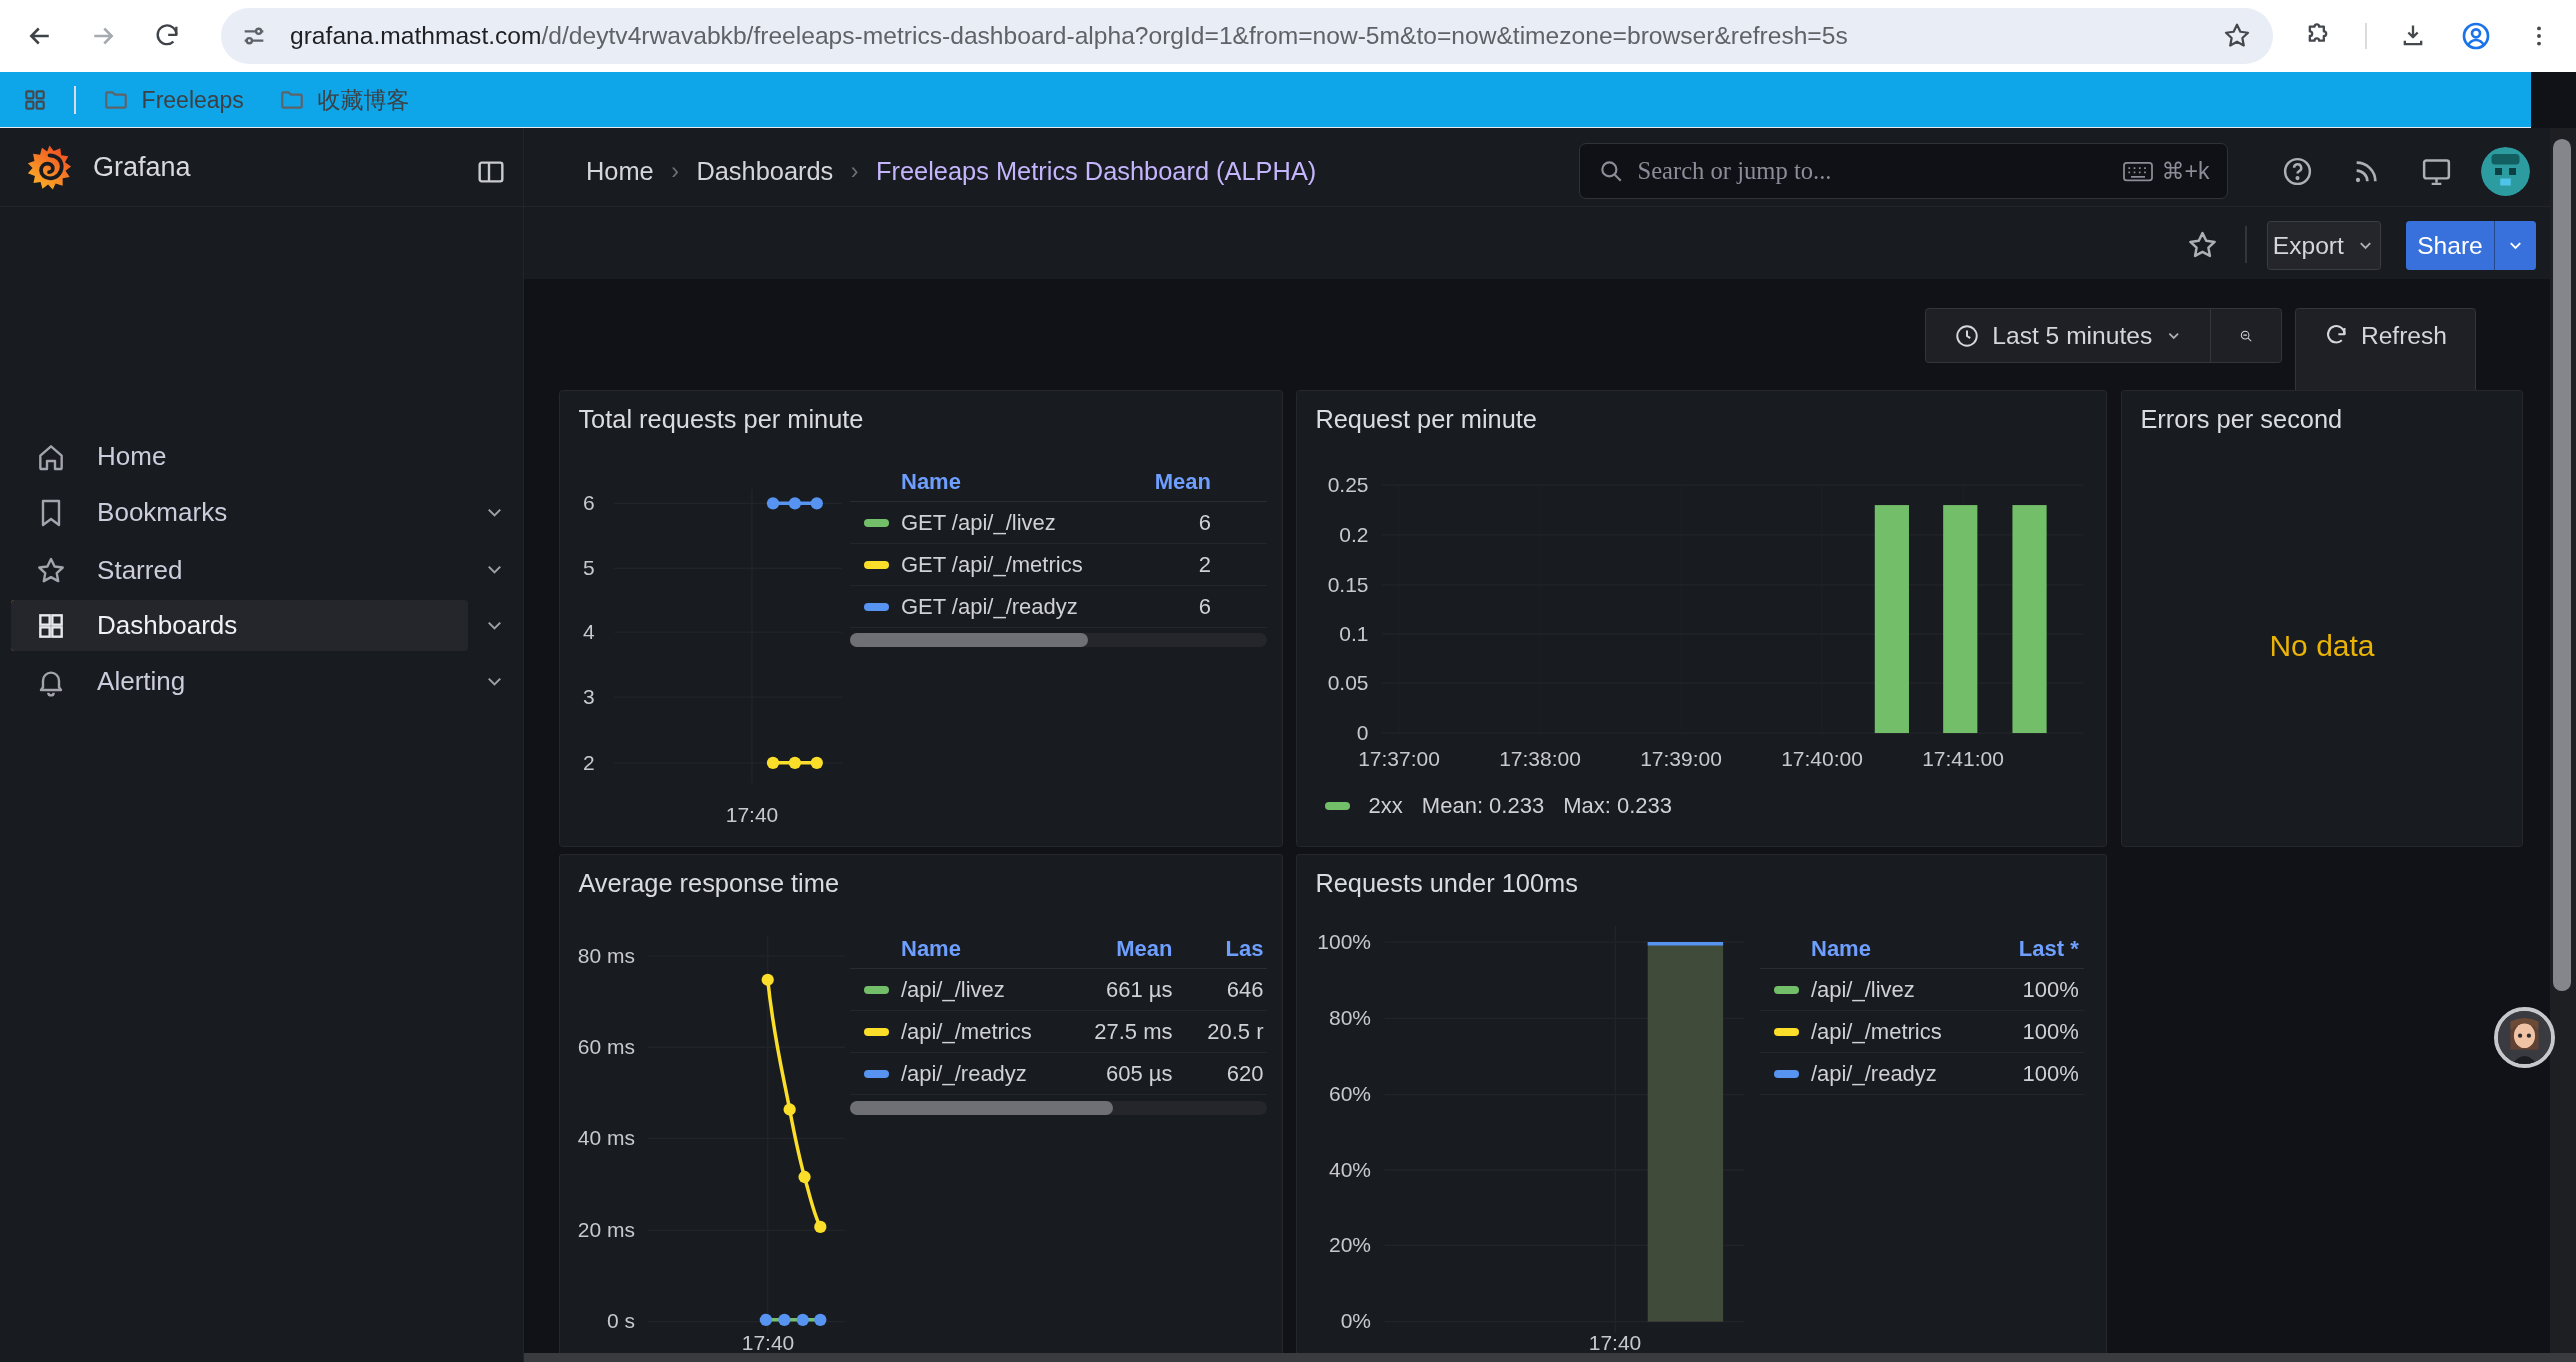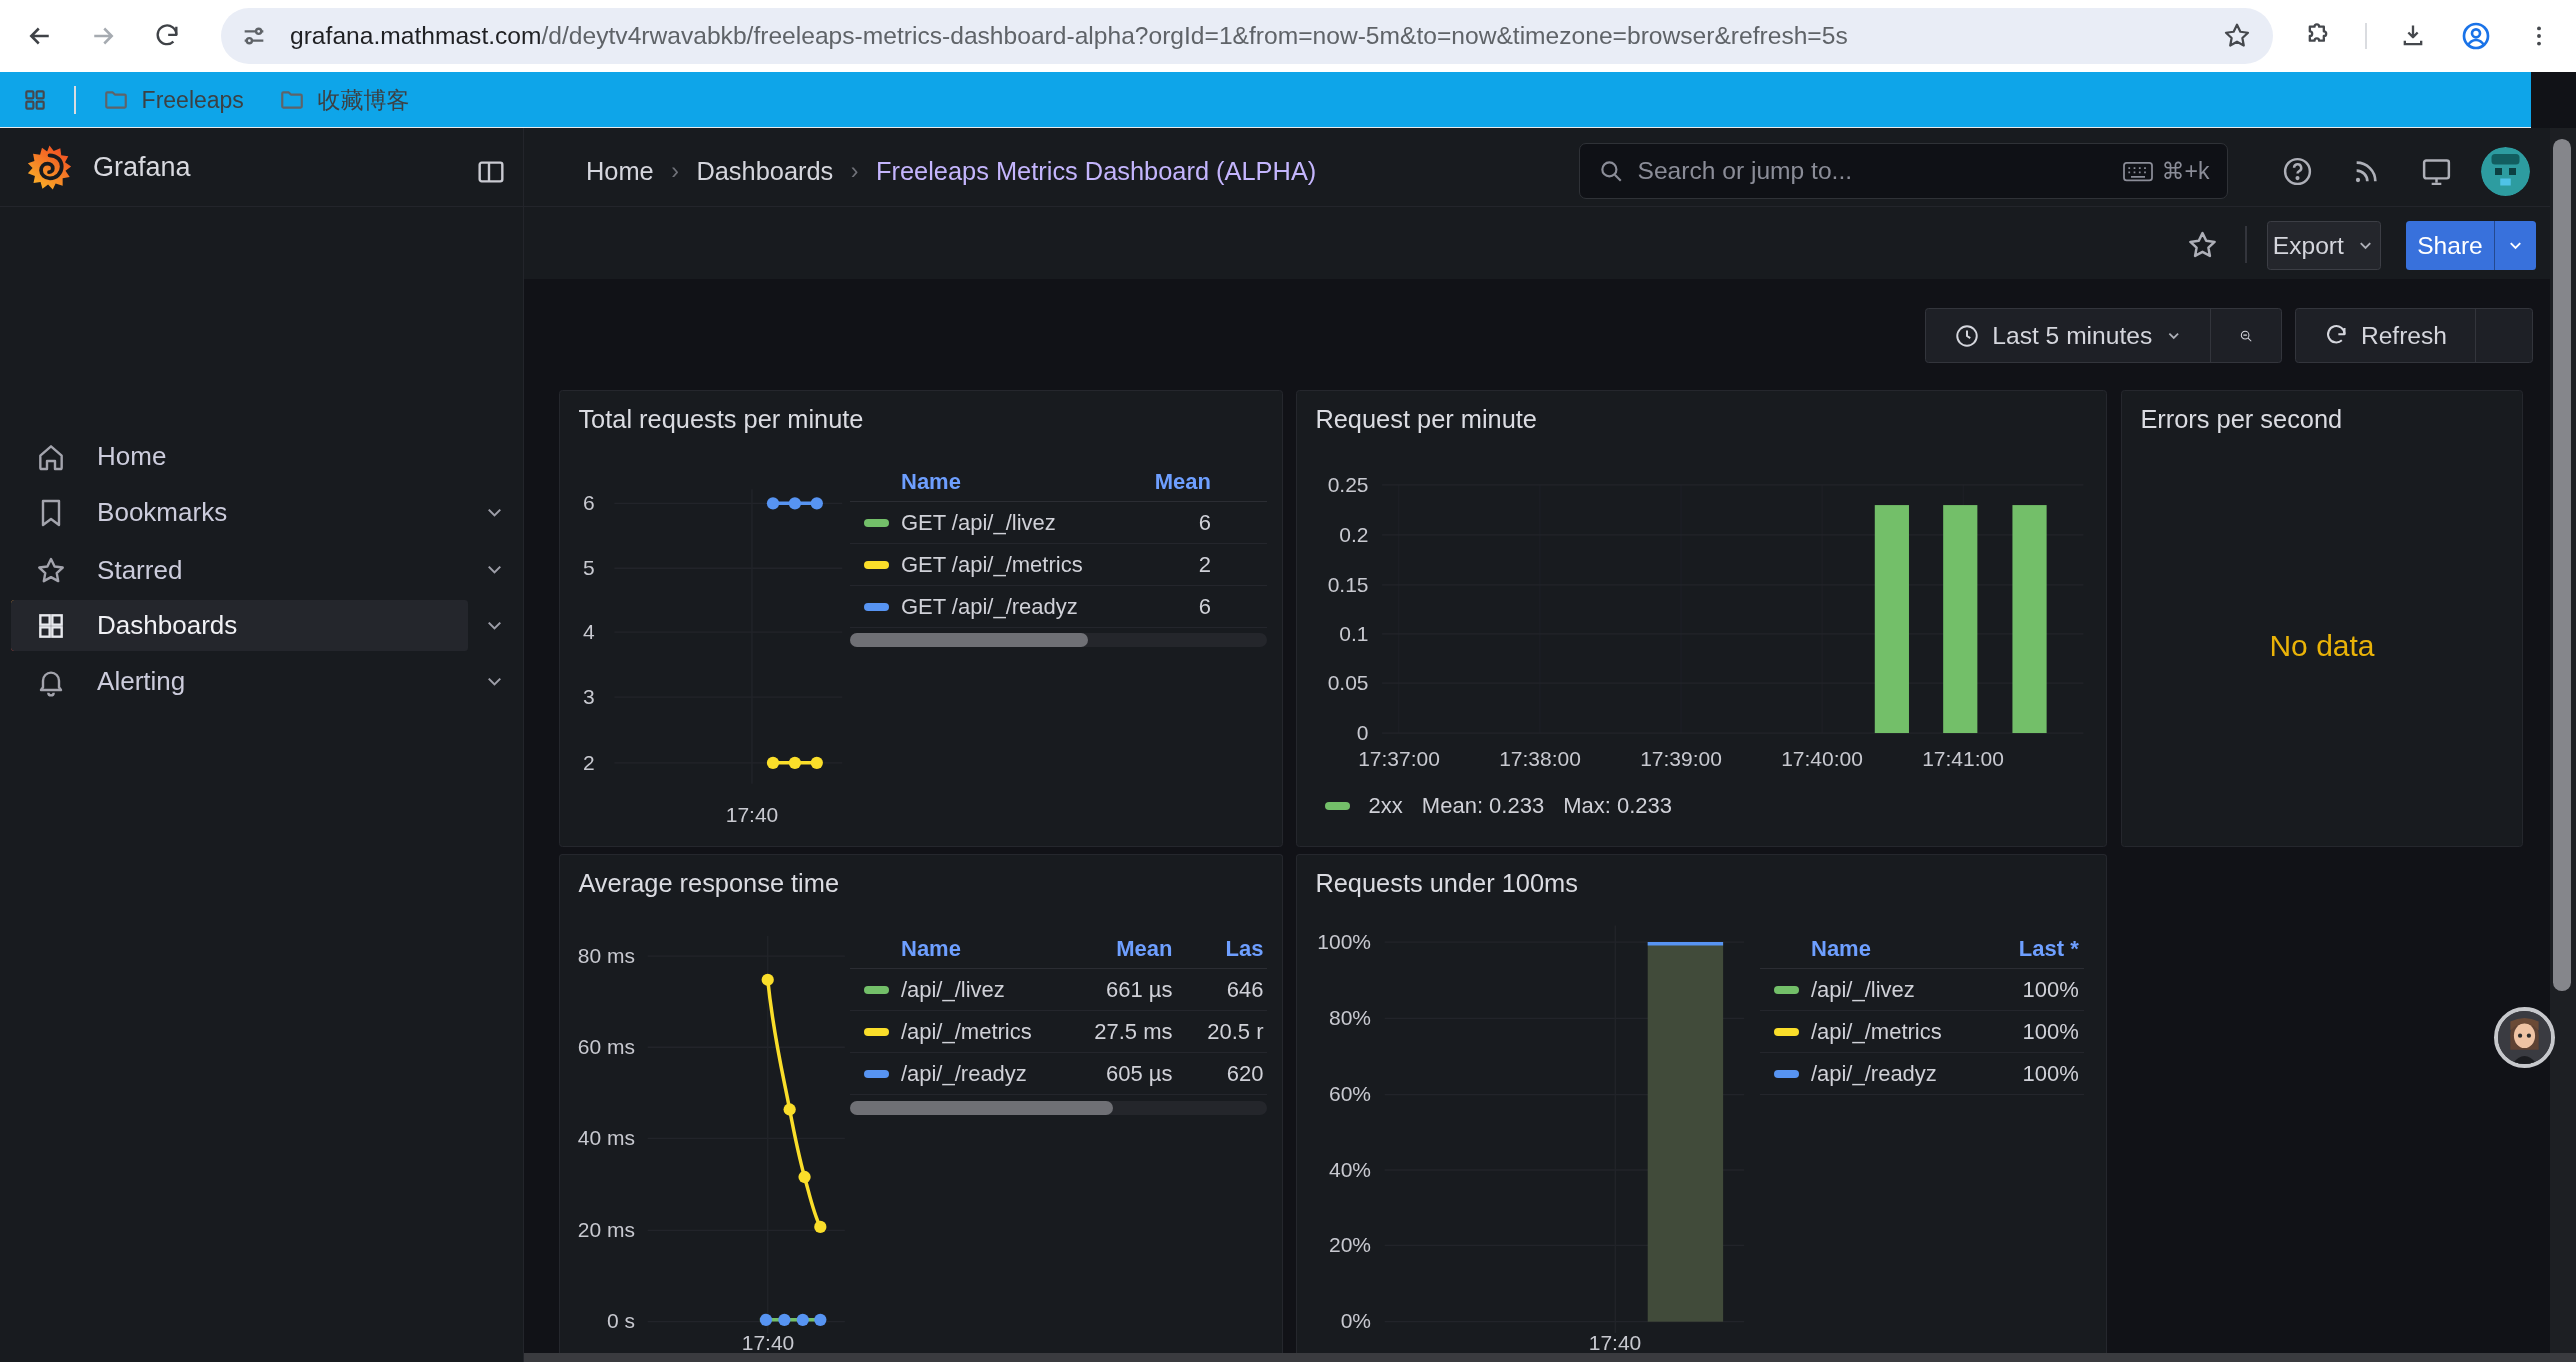--- a/index.html
+++ b/index.html
@@ -24,21 +24,21 @@
   .g-subheader { position:absolute; left:524px; top:207px; width:2052px; height:72px; background:#181b1f; }
   .g-canvas { position:absolute; left:524px; top:279px; width:2052px; height:1084px; background:#111217; }
 
   .brand { position:absolute; left:93px; top:143px; font-size:27px; color:#d8d9df; font-weight:400; line-height:49px; }
   .crumb-bar { position:absolute; left:586px; top:147px; height:49px; display:flex; align-items:center; font-size:25.4px; }
   .crumb { color:#d5d6dd; cursor:pointer; white-space:nowrap; }
   .crumb.current { color:#c4b5fd; cursor:default; }
   .crumb-sep { color:#6f7178; margin:0 17.5px; font-size:23px; }
 
   .g-search { position:absolute; left:1579px; top:143px; width:649px; height:56px; background:#0f1116; border:0.9px solid #2f3237; border-radius:7px; display:flex; align-items:center; padding:0 17.5px; cursor:text; }
-  .g-search .ph { font-size:24.6px; color:#8b8d98; margin-left:14px; flex:1; white-space:nowrap; overflow:hidden; }
+  .g-search .ph { font-size:24.6px; color:#8b8d98; margin-left:14px; flex:1; white-space:nowrap; overflow:hidden;font-family:Liberation Serif, serif; }
   .kbd-hint { display:flex; align-items:center; gap:8.8px; color:#8b8d98; font-size:23px; }
 
   .gnav-ico { position:absolute; top:147px; width:49px; height:49px; display:flex; align-items:center; justify-content:center; color:#aeb0b8; cursor:pointer; }
 
   
   .side-item { position:absolute; left:10.5px; width:457px; height:51px; display:flex; align-items:center; border-radius:3.5px; cursor:pointer; }
   .side-item .ic { width:32px; height:32px; margin-left:24.6px; color:#a3a4ad; flex:none; }
   .side-item .lbl { margin-left:30px; font-size:26px; color:#ccccdc; white-space:nowrap; }
   .side-item.sel { background:#24262c; }
   .side-item.sel .lbl { color:#f1f1f5; }
@@ -341,21 +341,21 @@
         </svg>
     </div>
     <div class="tb-div"></div>
     <div class="tb-seg" style="width:70px">
       <svg width="28" height="28" viewBox="0 0 24 24" fill="none" stroke="#d5d6dd" stroke-width="1.8">
           <circle cx="10.5" cy="10.5" r="6.5"></circle>
           <path d="M15.5 15.5L21 21M7.5 10.5h6"></path>
         </svg>
     </div>
   </div>
-  <div class="tb-group" style="left:2295px; top:308px;">
+  <div class="tb-group" style="left:2295px; top:308px;flex-direction:column;">
     <div class="tb-seg">
       <svg width="24.6" height="24.6" viewBox="0 0 24 24" fill="none" stroke="#d5d6dd" stroke-width="2">
           <path d="M20 11a8 8 0 1 0-2.6 5.9"></path>
           <path d="M20 5v6h-6" stroke-linejoin="round"></path>
         </svg>
       <span>Refresh</span>
     </div>
     <div class="tb-div"></div>
     <div class="tb-seg" style="width:49px">
       <svg width="17.5" height="17.5" viewBox="0 0 24 24" fill="none" stroke="#aeb0b8" stroke-width="2.4">

